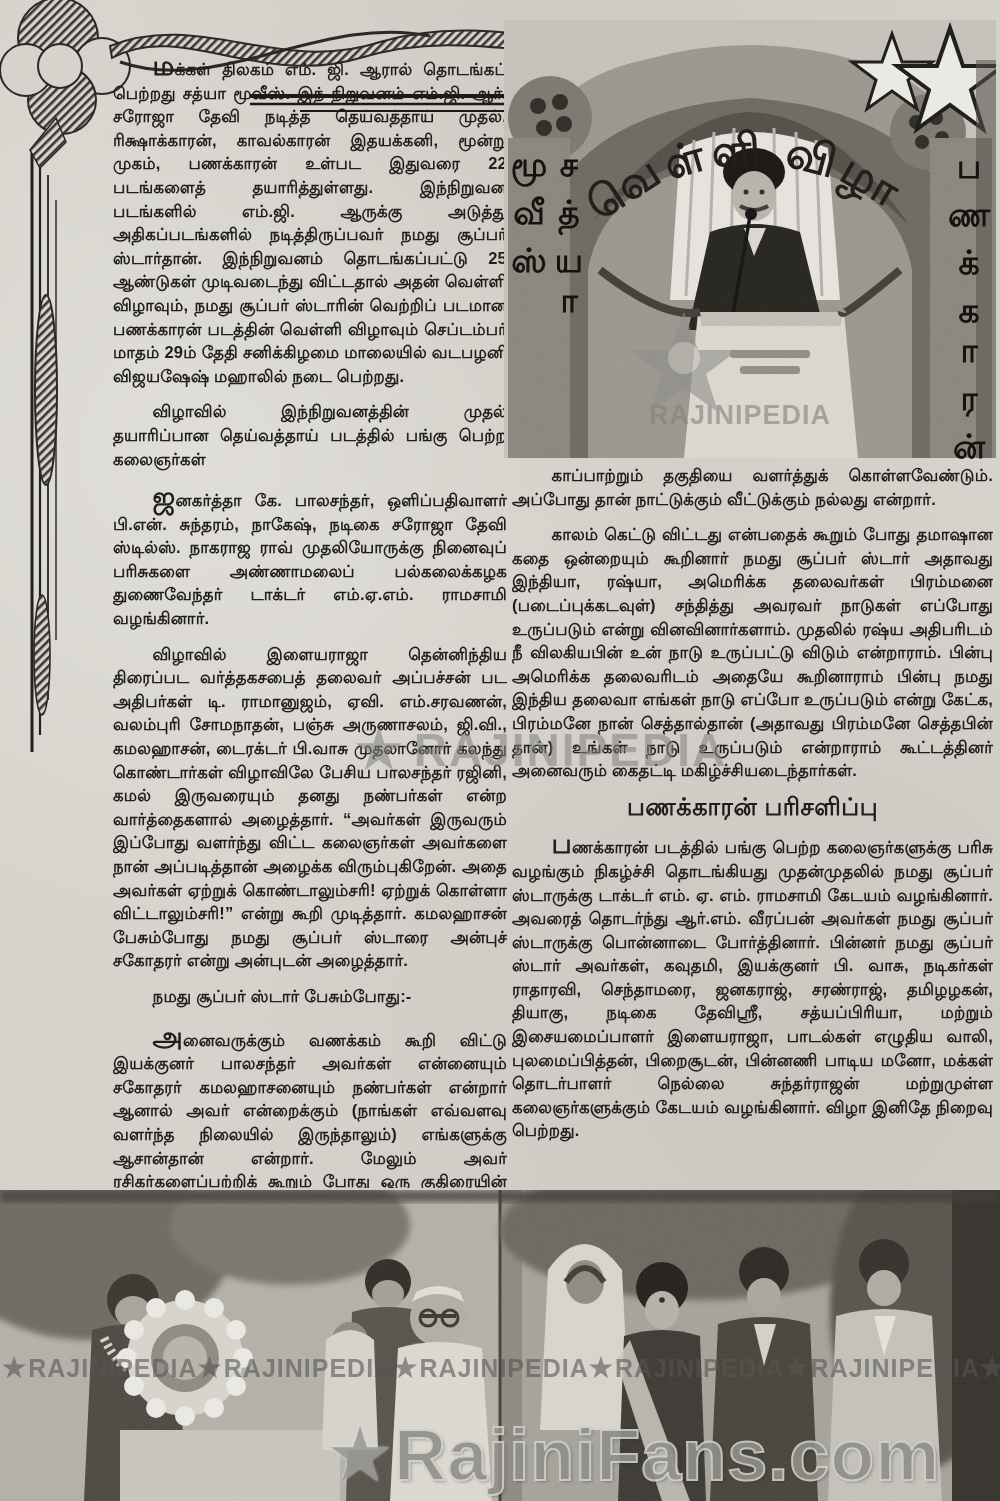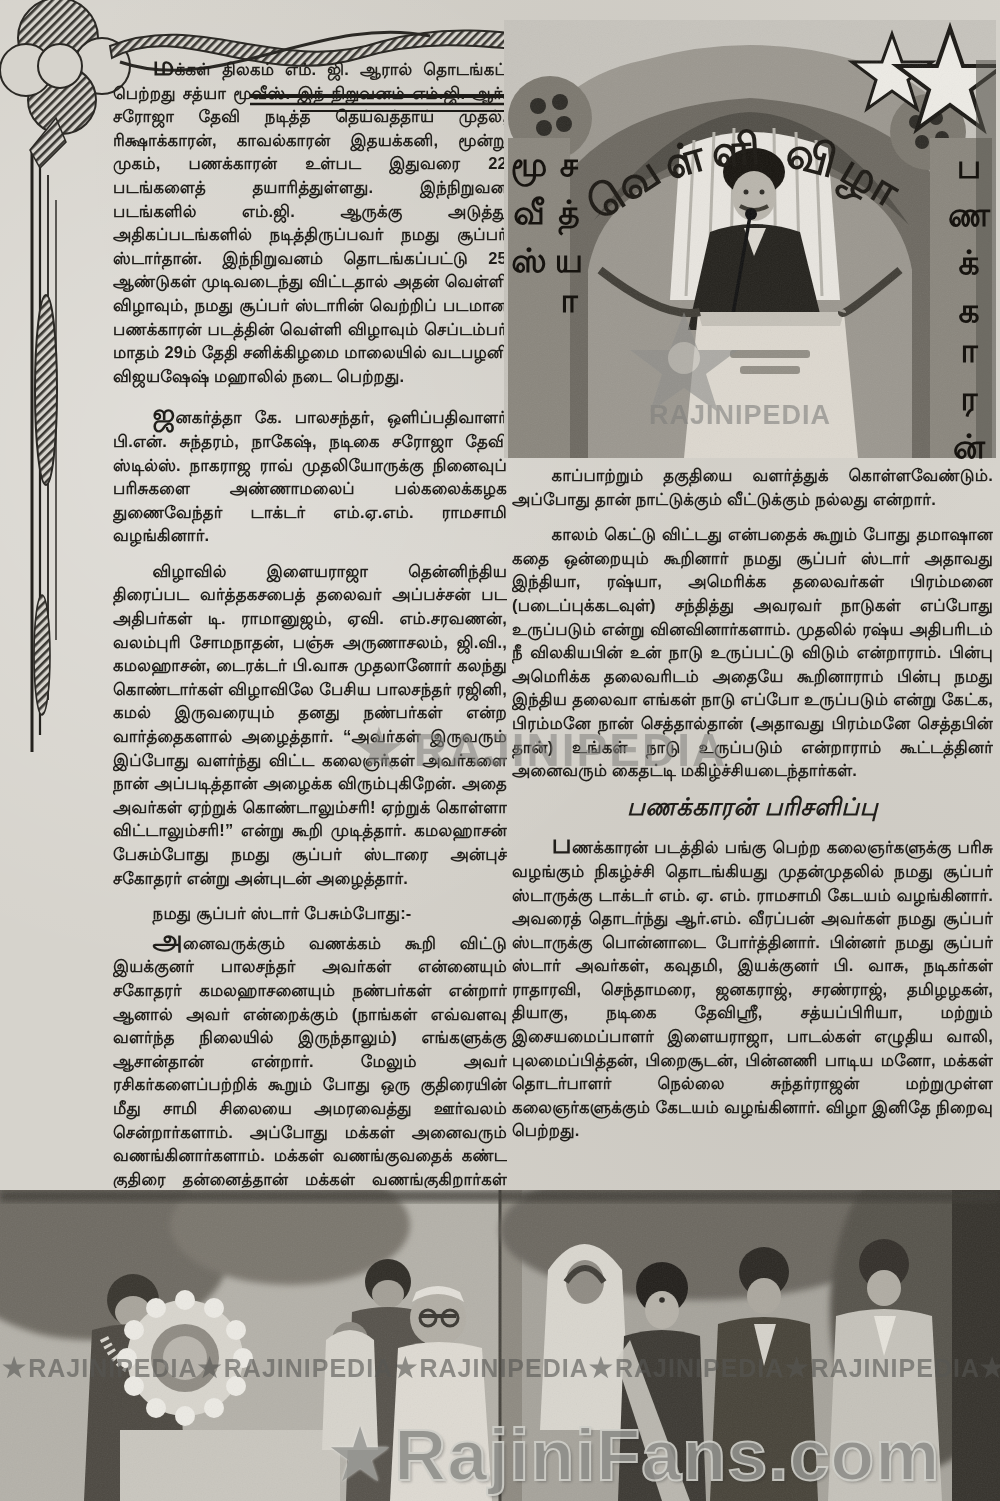--- a/index.html
+++ b/index.html
@@ -13,23 +13,23 @@
     font-family:"Liberation Sans", sans-serif;
     color:#201e1a;overflow:hidden;
   }
   
   .col{position:absolute;text-align:justify;font-weight:bold;letter-spacing:.2px;}
   .left-col{left:113px;top:52px;width:394px;height:1136px;overflow:hidden;
             font-size:16.5px;line-height:23.6px;}
   .right-col{left:512px;top:464px;width:481px;height:700px;overflow:hidden;
              font-size:16.5px;line-height:23.6px;}
   .col p{margin:0 0 12px 0;text-indent:2.4em;}
-  .col p.intro{margin-bottom:0;}
+  .col p.intro{margin-bottom:14px;}
   .dc::first-letter{font-size:1.65em;line-height:1;}
-  .prize-heading{font-size:24px;font-weight:bold;text-align:center;margin:2px 0 12px 0;letter-spacing:.5px;font-style:italic;}
+  .prize-heading{font-size:24px;font-weight:bold;text-align:center;margin:2px 0 12px 0;letter-spacing:.5px;}
   
   .corner-orn{position:absolute;left:0;top:0;}
   
   .photo-top{position:absolute;left:504px;top:20px;width:492px;height:438px;}
   .photo-top svg{display:block;}
   .side-label{position:absolute;writing-mode:vertical-rl;text-orientation:upright;
               font-weight:bold;color:#16130f;letter-spacing:8px;pointer-events:none;}
   .side-label.sl-left{left:8px;top:128px;height:315px;font-size:33px;}
   .side-label.sl-right{right:4px;top:130px;height:320px;font-size:33px;}
   
@@ -82,20 +82,21 @@
     <line x1="40" y1="160" x2="40" y2="735" stroke="#24221e" stroke-width="2.2"></line>
     <line x1="48" y1="175" x2="48" y2="700" stroke="#24221e" stroke-width="1.8"></line>
     <line x1="56" y1="200" x2="56" y2="640" stroke="#24221e" stroke-width="1.4"></line>
     <ellipse cx="46" cy="390" rx="11" ry="95" fill="url(#hx)" stroke="#2b2925" stroke-width="2"></ellipse>
     <ellipse cx="42" cy="655" rx="8" ry="60" fill="url(#hx)" stroke="#2b2925" stroke-width="1.6"></ellipse>
     <path d="M30 150 L56 118 L66 142 L40 168 Z" fill="url(#hx)" stroke="#2b2925" stroke-width="1.5"></path>
   </svg>
 
   <div class="col left-col">
     <p class="dc">மக்கள் திலகம் எம். ஜி. ஆரால் தொடங்கப் பெற்றது சத்யா மூவீஸ். இந் நிறுவனம் எம்.ஜி. ஆர். சரோஜா தேவி நடித்த தெய்வத்தாய் முதல், ரிக்ஷாக்காரன், காவல்காரன் இதயக்கனி, மூன்று முகம், பணக்காரன் உள்பட இதுவரை 22 படங்களைத் தயாரித்துள்ளது. இந்நிறுவன படங்களில் எம்.ஜி. ஆருக்கு அடுத்து அதிகப்படங்களில் நடித்திருப்பவர் நமது சூப்பர் ஸ்டார்தான். இந்நிறுவனம் தொடங்கப்பட்டு 25 ஆண்டுகள் முடிவடைந்து விட்டதால் அதன் வெள்ளி விழாவும், நமது சூப்பர் ஸ்டாரின் வெற்றிப் படமான பணக்காரன் படத்தின் வெள்ளி விழாவும் செப்டம்பர் மாதம் 29ம் தேதி சனிக்கிழமை மாலையில் வடபழனி விஜயஷேஷ் மஹாலில் நடை பெற்றது.</p>
+    <p>விழாவில் இந்நிறுவனத்தின் முதல் தயாரிப்பான தெய்வத்தாய் படத்தில் பங்கு பெற்ற கலைஞர்கள்</p>
     <p class="dc">ஜனகர்த்தா கே. பாலசந்தர், ஒளிப்பதிவாளர் பி.என். சுந்தரம், நாகேஷ், நடிகை சரோஜா தேவி ஸ்டில்ஸ். நாகராஜ ராவ் முதலியோருக்கு நினைவுப் பரிசுகளை அண்ணாமலைப் பல்கலைக்கழக துணைவேந்தர் டாக்டர் எம்.ஏ.எம். ராமசாமி வழங்கினார்.</p>
     <p>விழாவில் இளையராஜா தென்னிந்திய திரைப்பட வர்த்தகசபைத் தலைவர் அப்பச்சன் பட அதிபர்கள் டி. ராமானுஜம், ஏவி. எம்.சரவணன், வலம்புரி சோமநாதன், பஞ்சு அருணாசலம், ஜி.வி., கமலஹாசன், டைரக்டர் பி.வாசு முதலானோர் கலந்து கொண்டார்கள் விழாவிலே பேசிய பாலசந்தர் ரஜினி, கமல் இருவரையும் தனது நண்பர்கள் என்ற வார்த்தைகளால் அழைத்தார். “அவர்கள் இருவரும் இப்போது வளர்ந்து விட்ட கலைஞர்கள் அவர்களை நான் அப்படித்தான் அழைக்க விரும்புகிறேன். அதை அவர்கள் ஏற்றுக் கொண்டாலும்சரி! ஏற்றுக் கொள்ளா விட்டாலும்சரி!” என்று கூறி முடித்தார். கமலஹாசன் பேசும்போது நமது சூப்பர் ஸ்டாரை அன்புச் சகோதரர் என்று அன்புடன் அழைத்தார்.</p>
     <p class="intro">நமது சூப்பர் ஸ்டார் பேசும்போது:-</p>
     <p class="dc">அனைவருக்கும் வணக்கம் கூறி விட்டு இயக்குனர் பாலசந்தர் அவர்கள் என்னையும் சகோதரர் கமலஹாசனையும் நண்பர்கள் என்றார் ஆனால் அவர் என்றைக்கும் (நாங்கள் எவ்வளவு வளர்ந்த நிலையில் இருந்தாலும்) எங்களுக்கு ஆசான்தான் என்றார். மேலும் அவர் ரசிகர்களைப்பற்றிக் கூறும் போது ஒரு குதிரையின் மீது சாமி சிலையை அமரவைத்து ஊர்வலம் சென்றார்களாம். அப்போது மக்கள் அனைவரும் வணங்கினார்களாம். மக்கள் வணங்குவதைக் கண்ட குதிரை தன்னைத்தான் மக்கள் வணங்குகிறார்கள் என்று பெருமையுடன் நினைத்துக்கொண்டே சென்றதாம். அதுபோல் நான் வெறும் குதிரைதான் ஆனால் என் மீது இருப்பவர்கள் எனதருமை ரசிகர்கள் தான்- அவர்கள்தான் என்னை ஆளாக்கியவர்கள். அவர்கள் தான் என் உயிருக்கு மேலானவர்கள் என்று குறிப்பிட்டார்.</p>
 
   </div>
 
   <div class="photo-top">
     <svg width="492" height="438" viewBox="0 0 492 438">
       <defs>

